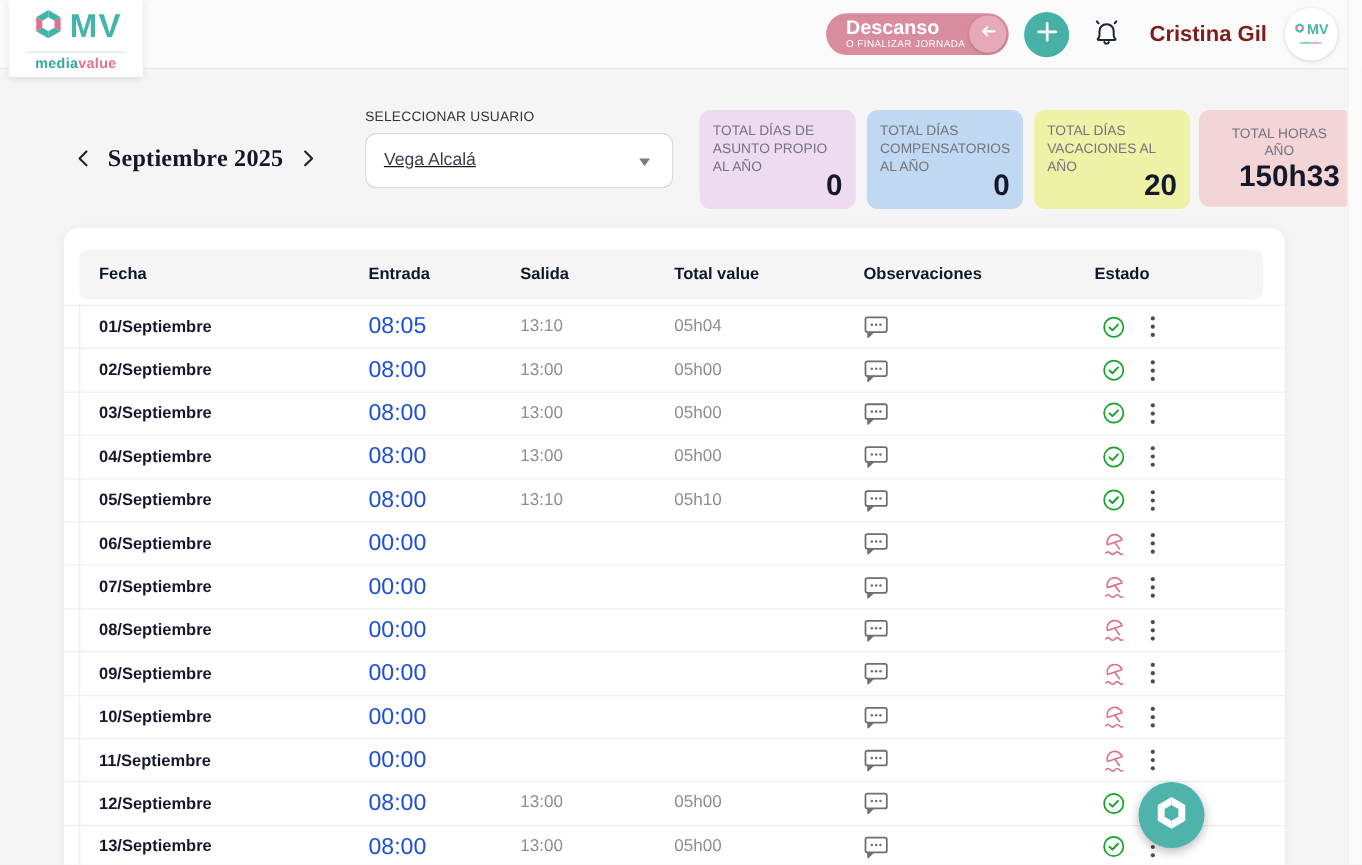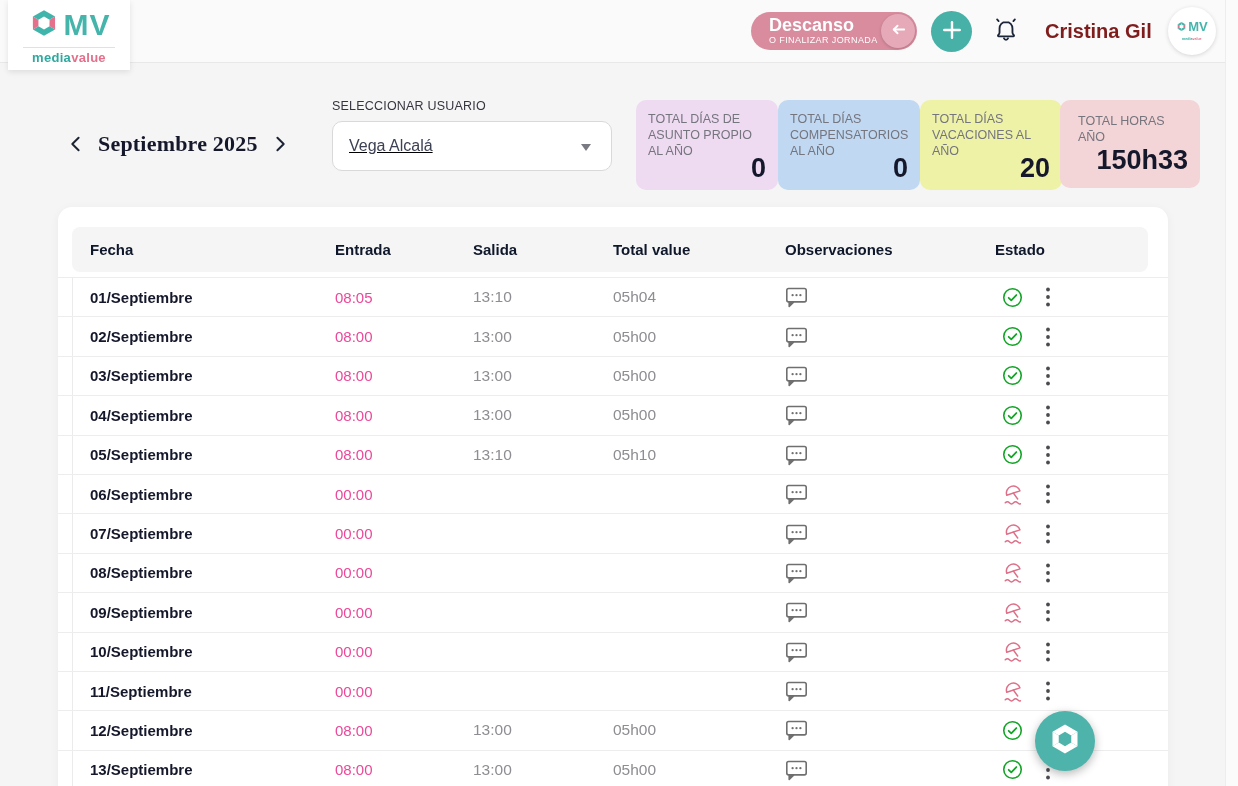--- a/index.html
+++ b/index.html
@@ -35,40 +35,40 @@
   .month-nav{position:absolute;left:66px;top:126px;height:36px;display:flex;align-items:center;gap:14px;}
   .nav-arrow{width:18px;height:18px;cursor:pointer;display:flex;align-items:center;justify-content:center;}
   .month-title{font-size:22px;font-weight:700;color:#15182b;letter-spacing:.2px;font-family:Liberation Serif, serif;}
 
   .select-label{position:absolute;left:332px;top:99px;font-size:12.5px;color:#35353d;letter-spacing:.2px;}
   .user-select{position:absolute;left:332px;top:121px;width:280px;height:50px;box-sizing:border-box;background:#fff;border:1px solid #d9d9d9;border-radius:10px;display:flex;align-items:center;cursor:pointer;text-decoration:underline;}
   .user-select .val{margin-left:16px;font-size:16px;color:#3c4154;}
   .caret{position:absolute;right:20px;top:22px;width:0;height:0;border-left:5.5px solid transparent;border-right:5.5px solid transparent;border-top:7px solid #7a7a82;}
 
   
-  .cards{position:absolute;left:636px;top:100px;display:flex;}
+  .cards{position:absolute;left:636px;top:100px;display:flex;gap:10px;}
   .card{position:relative;width:142px;height:90px;border-radius:10px;box-sizing:border-box;}
   .card .lbl{padding:11px 12px 0 12px;font-size:12.5px;line-height:1.28;color:#75757e;}
   .card .val{position:absolute;right:12px;bottom:6px;font-size:27px;font-weight:800;color:#15182b;}
   .cards .card:nth-child(3){margin-right:-2px;}
   .cards .card:nth-child(4){width:140px;height:88px;}
-  .cards .card:nth-child(4) .lbl{padding-left:18px;padding-top:13px;}
+  .cards .card:nth-child(4) .lbl{padding-left:18px;padding-top:13px;text-align:center;}
   .cards .card:nth-child(4) .val{bottom:12px;}
 
   
   .table-card{position:absolute;left:58px;top:207px;width:1110px;height:600px;background:#fff;border-radius:14px;box-shadow:0 2px 10px rgba(0,0,0,.05);}
   .thead{position:absolute;left:14px;top:20px;width:1076px;height:45px;background:#f5f5f6;border-radius:8px;}
   .thead span{position:absolute;top:0;height:45px;display:flex;align-items:center;font-size:15px;font-weight:600;color:#0f172a;}
   .h-fecha{left:18px;} .h-entrada{left:263px;} .h-salida{left:401px;} .h-total{left:541px;} .h-obs{left:713px;} .h-estado{left:923px;}
   .tbody{position:absolute;left:0;top:70px;width:1110px;}
   .tbody::before{content:"";position:absolute;left:14px;top:0;bottom:0;width:1px;background:#ebebee;}
   .trow{position:relative;height:39.4px;border-top:1px solid #ededee;box-sizing:border-box;}
   .trow span{position:absolute;top:0;height:100%;display:flex;align-items:center;}
   .c-fecha{left:32px;font-size:15px;font-weight:700;color:#15182b;}
-  .c-entrada{left:277px;font-size:15px;color:#ec4899;}
+  .c-entrada{left:277px;font-size:21px;color:#1d4ed8;}
   .c-salida{left:415px;font-size:15.5px;color:#8d8d92;}
   .c-total{left:555px;font-size:15.5px;color:#8d8d92;}
   .c-obs{left:726px;cursor:pointer;}
   .c-check{left:944px;}
   .c-vac{left:944px;}
   .c-kebab{left:982px;cursor:pointer;padding:0 4px;}
 
   
   .fab{position:absolute;left:1035px;top:711px;width:60px;height:60px;border-radius:50%;background:#4db3ab;box-shadow:0 3px 10px rgba(0,0,0,.28);display:flex;align-items:center;justify-content:center;cursor:pointer;z-index:8;}
 

